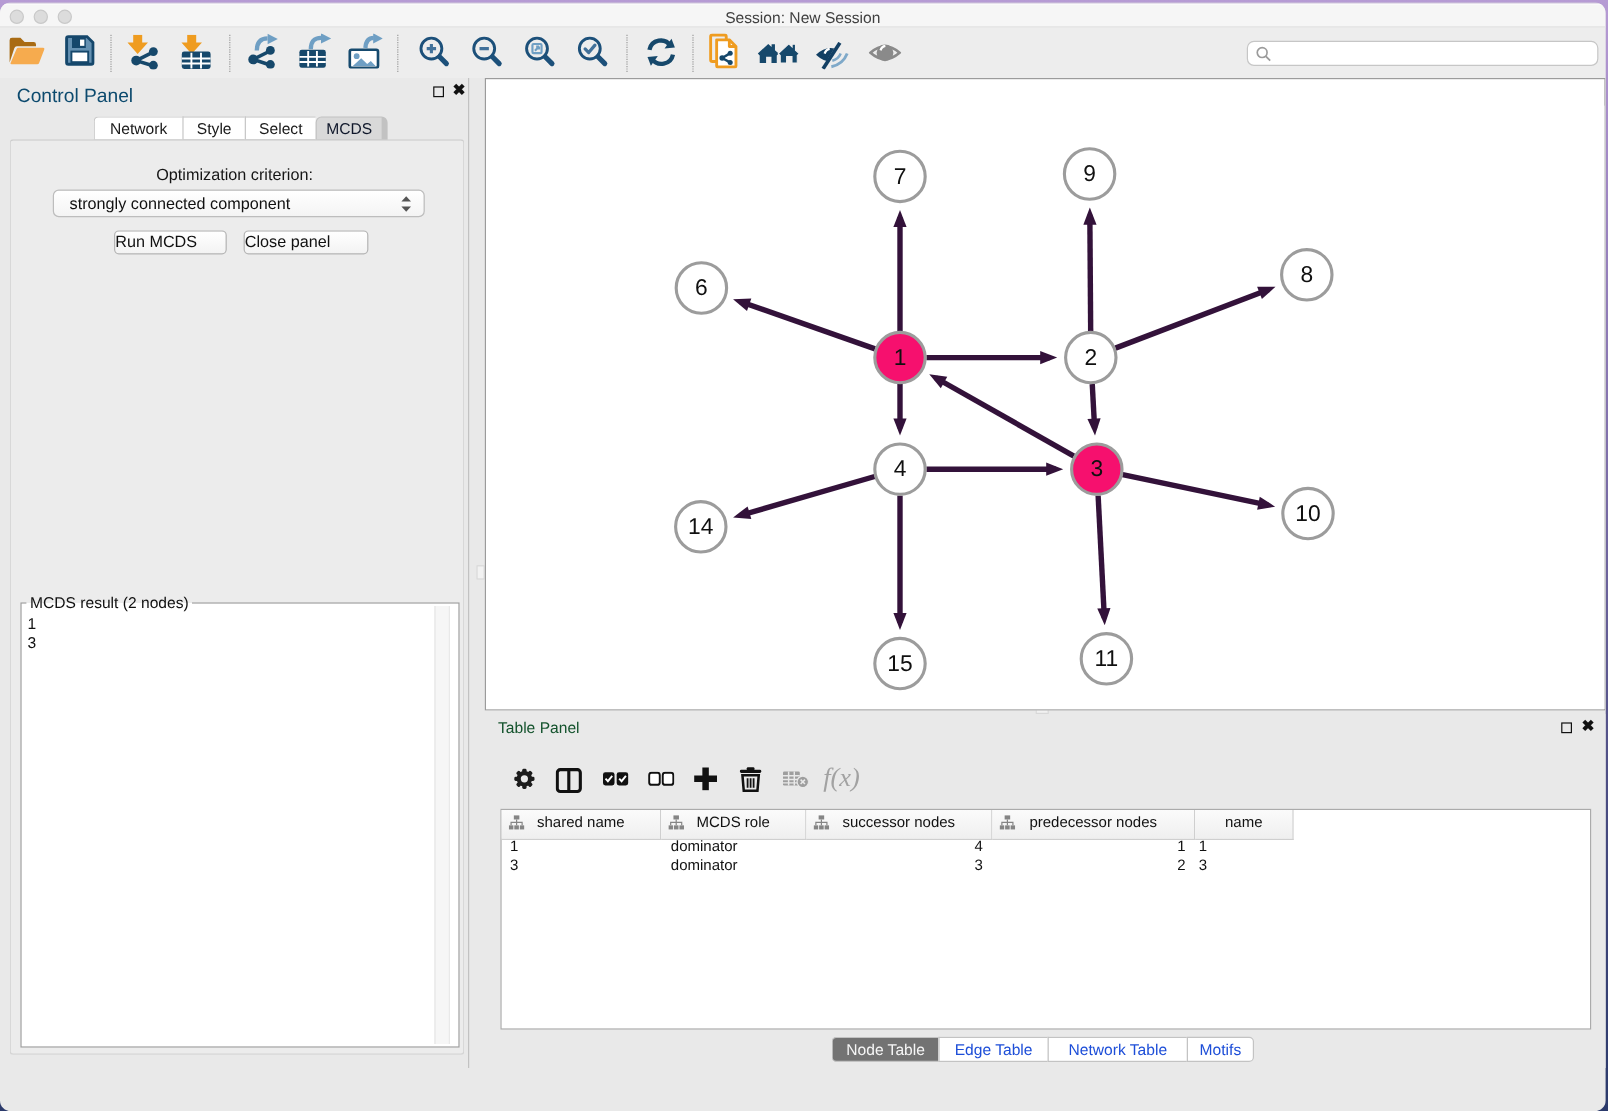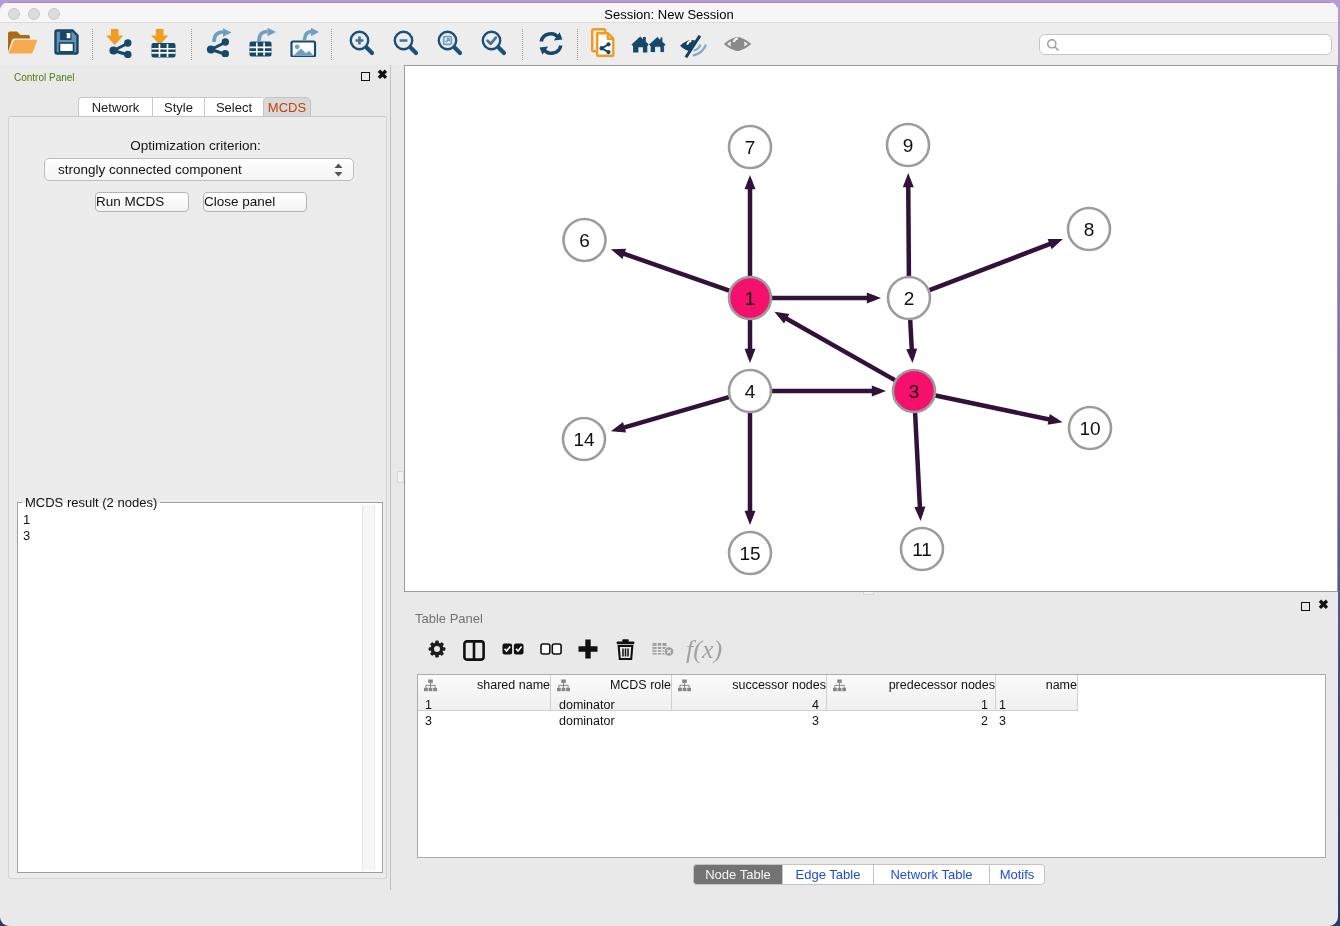--- a/index.html
+++ b/index.html
@@ -1,49 +1,49 @@
 <!DOCTYPE html>
 <html><head><meta charset="utf-8">
 <style>
 *{margin:0;padding:0;box-sizing:border-box}
 html,body{width:1340px;height:926px;overflow:hidden}
 body{font-family:"Liberation Sans",sans-serif;background:linear-gradient(180deg,#b69bd4 0%,#a58bc8 12%,#8070ab 40%,#45497e 75%,#2b3a6b 100%)}
 #win{position:absolute;left:0;top:2px;width:1338px;height:924px;background:#e9e9e9;border-radius:9px;overflow:hidden}
 #topline{position:absolute;left:0;top:0;width:1338px;height:1px;background:#a184c4;border-radius:9px 9px 0 0}
 #titlebar{position:absolute;left:0;top:1px;width:1338px;height:20px;background:#f6f6f6;border-top:1px solid #fbfbfb;border-bottom:1px solid #dcdcdc}
 .tl{position:absolute;top:4px;width:12px;height:12px;border-radius:50%;background:#dcdcdc;border:1px solid #c9c9c9}
-#wtitle{position:absolute;top:3px;left:0;width:1338px;text-align:center;font-size:13px;color:#000000}
+#wtitle{position:absolute;top:3px;left:0;width:1338px;text-align:center;font-size:13px;color:#404040}
 #toolbar{position:absolute;left:0;top:21px;width:1338px;height:43px;background:#ededed;border-bottom:1px solid #c0c0c0}
 .sep{position:absolute;top:6px;height:31px;width:0;border-left:1px dotted #9a9a9a}
 .tbi{position:absolute}
 #search{position:absolute;left:1039px;top:11px;width:293px;height:21px;background:#fff;border:1px solid #c6c6c6;border-radius:6px}
 #main{position:absolute;left:0;top:63px;width:1338px;height:825px;background:#e9e9e9}
 #cp{position:absolute;left:0;top:0;width:391px;height:825px;border-right:1px solid #c2c2c2;background:#e9e9e9}
-#cphead{position:absolute;left:14px;top:7px;font-size:10px;color:#4d7c0f}
+#cphead{position:absolute;left:14px;top:7px;font-size:16px;color:#0c4a6e}
 .fbtn{position:absolute;top:9px;width:9px;height:9px;border:1.6px solid #111}
 .xbtn{position:absolute;top:2px;font-size:13px;font-weight:700;color:#111}
 .tab{position:absolute;top:32px;height:20px;font-size:13px;color:#1a1a1a;text-align:center;line-height:20px;background:#fff;border:1px solid #c8c8c8;border-right:none}
 #tabpanel{position:absolute;left:8px;top:51px;width:379px;height:763px;background:#ececec;border:1px solid #d4d4d4;border-top:1px solid #c8c8c8;border-radius:3px}
 #optlab{position:absolute;left:0;top:73px;width:391px;text-align:center;font-size:13.5px;color:#151515}
 #dd{position:absolute;left:44px;top:93px;width:310px;height:23px;background:linear-gradient(#ffffff,#f4f4f4);border:1px solid #bdbdbd;border-radius:5px;font-size:13.5px;line-height:21px;padding-left:13px;color:#111}
 .btn{position:absolute;top:127px;height:20px;background:linear-gradient(#ffffff,#f3f3f3);border:1px solid #b5b5b5;border-radius:4px;font-size:13.5px;text-align:left;line-height:18px;color:#111}
 #fieldset{position:absolute;left:17px;top:437px;width:366px;height:371px;background:#fff;border:1px solid #9e9e9e}
 #fslegend{position:absolute;left:22px;top:430px;font-size:13px;color:#111;padding:0 3px;background:linear-gradient(#ececec 50%,#ffffff 50%)}
 #fsitems{position:absolute;left:5px;top:9px;font-size:13px;color:#111;line-height:15.8px}
 #fstrack{position:absolute;right:7px;top:2px;width:13px;height:365px;background:#f6f6f6;border-left:1px solid #e4e4e4;border-right:1px solid #e9e9e9}
 #vhandle{position:absolute;left:397px;top:406px;width:7px;height:12px;background:#f2f2f2;border:1px solid #d8d8d8}
 #hhandle{position:absolute;left:863px;top:524px;width:11px;height:6px;background:#f2f2f2;border:1px solid #d8d8d8}
 #nw{position:absolute;left:404px;top:0px;width:934px;height:527px;border:1px solid #9b9b9b;background:#fff}
 #nwtitle{position:absolute;left:0;top:0;width:932px;height:21px;background:linear-gradient(#f5f5f5,#dddddd);border-bottom:1px solid #aeaeae}
 #nwtext{position:absolute;width:100%;text-align:center;top:3px;font-size:13px;font-weight:700;color:#111}
 #graphwrap{position:absolute;left:0;top:22px;width:932px;height:503px;background:#fff}
 #tp{position:absolute;left:404px;top:530px;width:934px;height:295px;background:#e9e9e9}
-#tphead{position:absolute;left:11px;top:16px;font-size:13px;color:#737373}
+#tphead{position:absolute;left:11px;top:4px;font-size:13px;color:#14532d}
 #tbl{position:absolute;left:13px;top:79px;width:909px;height:184px;background:#fff;border:1px solid #ababab}
-.hc{position:absolute;top:0;height:36px;background:linear-gradient(#fbfbfb,#efefef);border-right:1px solid #cfcfcf;border-bottom:1px solid #cfcfcf;font-size:12.5px;color:#111;text-align:right;line-height:21px}
+.hc{position:absolute;top:0;height:25px;background:linear-gradient(#fbfbfb,#efefef);border-right:1px solid #cfcfcf;border-bottom:1px solid #cfcfcf;font-size:12.5px;color:#111;text-align:center;line-height:21px}
 .hic{position:absolute;left:6px;top:4px}
 .cell{position:absolute;font-size:12.5px;color:#111;height:15px;line-height:15px}
 .btab{position:absolute;top:269px;height:21px;background:#fff;border:1px solid #c3c3c3;border-right:none;font-size:13px;color:#1d4ed8;text-align:center;line-height:20px}
 #status{position:absolute;left:0;top:888px;width:1338px;height:36px;background:#ececec;border-top:1px solid #c6c6c6}
 #listbtn{position:absolute;left:12px;top:10px;width:27px;height:20px;background:#f4f4f4;border:1px solid #bbb}
 #membtn{position:absolute;left:1254px;top:8px;width:75px;height:23px;background:linear-gradient(#fdfdfd,#f0f0f0);border:1px solid #a8a8a8;font-size:12px;color:#111;line-height:21px;text-align:center;padding-left:14px}
 #memdot{position:absolute;left:8px;top:6px;width:11px;height:11px;border-radius:50%;background:#1e9c3c}
 </style></head>
 <body>
 <div id="win">
@@ -190,21 +190,21 @@
 </div>
 </div>
 <div id="main">
 <div id="cp">
  <div id="cphead">Control Panel</div>
  <div class="fbtn" style="left:361px;top:7px"></div>
  <div class="xbtn" style="left:377px;top:2px">✖</div>
  <div class="tab" style="left:78px;width:74px;border-radius:4px 0 0 0">Network</div>
  <div class="tab" style="left:152px;width:52px">Style</div>
  <div class="tab" style="left:204px;width:59px">Select</div>
- <div class="tab" style="left:263px;width:48px;background:#d9d9d9;color:#c2410c;border-right:1px solid #3b82f6;border-radius:5px 5px 0 0;border-color:#c2c2c2">MCDS</div>
+ <div class="tab" style="left:263px;width:60px;background:#d9d9d9;color:#0f172a;border-right:5px solid #3b82f6;border-radius:5px 5px 0 0;border-color:#c2c2c2">MCDS</div>
  <div id="tabpanel"></div>
  <div id="optlab">Optimization criterion:</div>
  <div id="dd">strongly connected component
    <svg style="position:absolute;right:9px;top:4px" width="11" height="14" viewBox="0 0 11 14">
     <polygon points="5.5,0.5 9.5,5 1.5,5" fill="#555"></polygon>
     <polygon points="5.5,13.5 9.5,9 1.5,9" fill="#555"></polygon>
    </svg>
  </div>
  <div class="btn" style="left:95px;width:94px">Run MCDS</div>
  <div class="btn" style="left:203px;width:104px">Close panel</div>
@@ -323,21 +323,21 @@
             <line x1="0.5" y1="10.4" x2="14.5" y2="10.4"></line>
             <line x1="5.2" y1="1" x2="5.2" y2="12.5"></line>
             <line x1="9.9" y1="1" x2="9.9" y2="12.5"></line>
           </g>
   <circle cx="17" cy="9.5" r="4.8" fill="#9e9e9e" stroke="#e9e9e9" stroke-width="1"></circle>
   <g stroke="#e9e9e9" stroke-width="1.3">
             <line x1="15.2" y1="7.7" x2="18.8" y2="11.3"></line>
             <line x1="18.8" y1="7.7" x2="15.2" y2="11.3"></line>
           </g>
  </svg>
- <span style="position:absolute;left:282px;top:40px;font-family:'Liberation Serif',serif;font-style:italic;font-size:26px;color:#a2a2a2">f(x)</span>
+ <span style="position:absolute;left:282px;top:40px;font-family:'Liberation Serif',serif;font-style:italic;font-size:22px;color:#a2a2a2">f(x)</span>
  <div id="tbl">
   <div class="hc" style="left:0;width:133px">shared name
    <svg class="hic" width="13" height="13" viewBox="0 0 13 13">
               <g fill="#858585">
                 <rect x="4.2" y="0.5" width="4.6" height="3.4"></rect>
                 <rect x="0" y="8.8" width="3.8" height="3.4"></rect>
                 <rect x="4.6" y="8.8" width="3.8" height="3.4"></rect>
                 <rect x="9.2" y="8.8" width="3.8" height="3.4"></rect>
               </g>
               <g stroke="#858585" stroke-width="1" fill="none">

